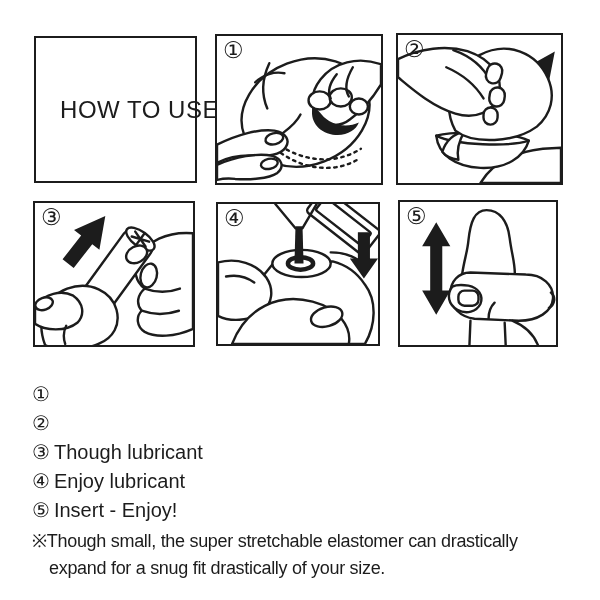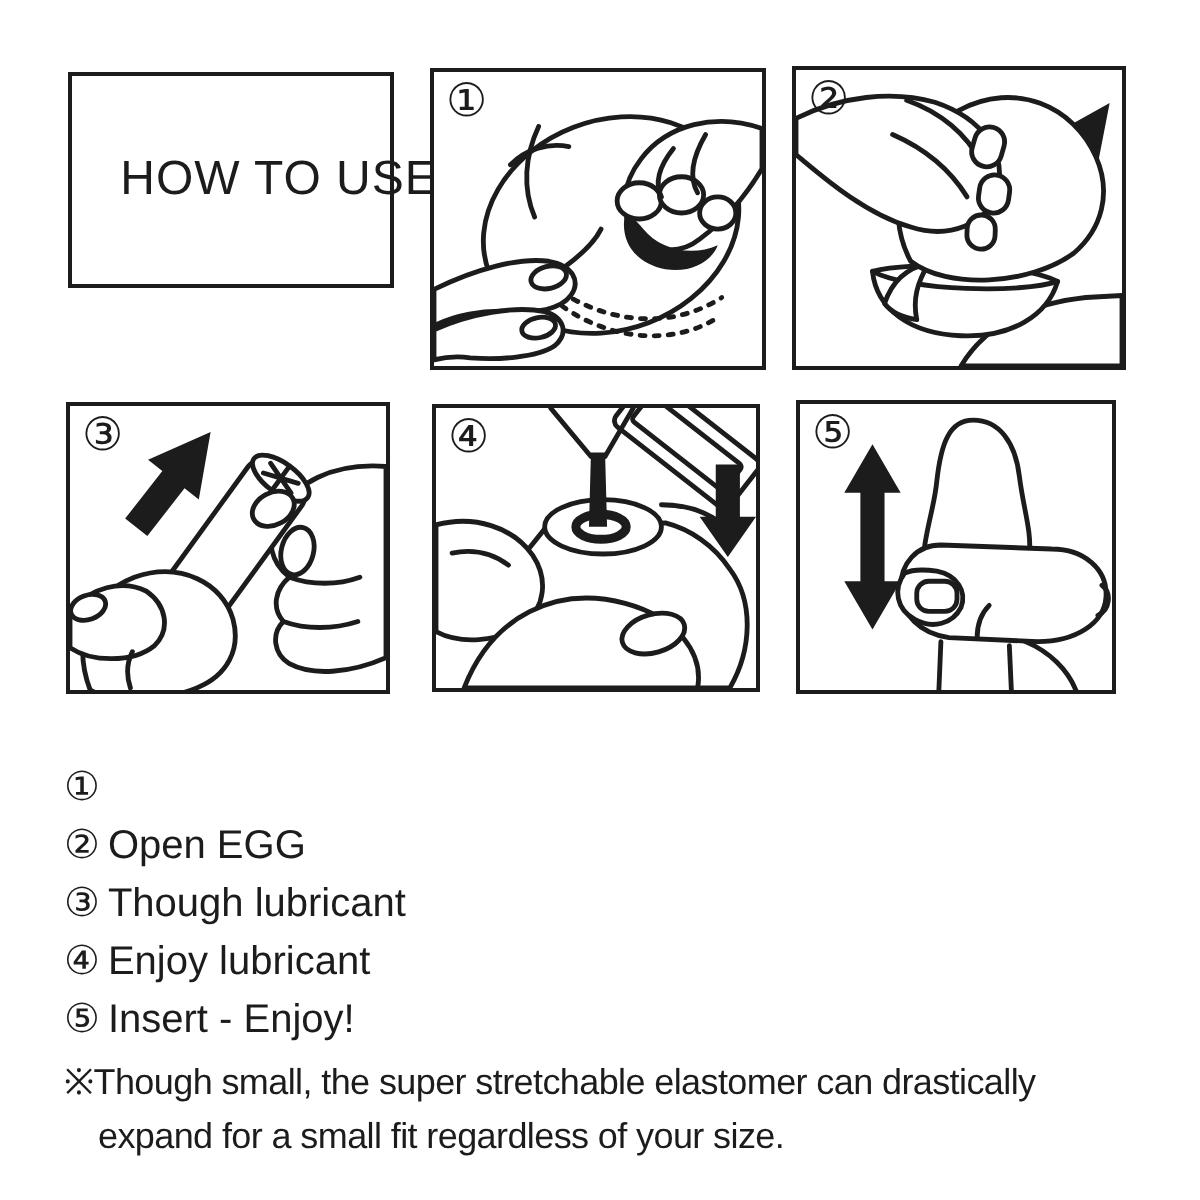--- a/index.html
+++ b/index.html
@@ -7,21 +7,21 @@
     width:600px;height:600px;background:#ffffff;
     font-family:"Liberation Sans",sans-serif;color:#1c1c1c;
     position:relative;overflow:hidden;
     -webkit-font-smoothing:antialiased;
   }
   .sheet{position:absolute;inset:0;background:#fff;}
   .panel{
     position:absolute;border:2.5px solid #1c1c1c;background:#fff;
     box-sizing:border-box;
   }
-  .panel-title{left:34px;top:36px;width:163px;height:108px;display:flex;align-items:center;justify-content:center;padding-left:48px;}
+  .panel-title{left:34px;top:36px;width:163px;height:147px;display:flex;align-items:center;justify-content:center;padding-left:48px;}
   .p1{left:215px;top:34px;width:168px;height:151px;}
   .p2{left:396px;top:33px;width:167px;height:152px;}
   .p3{left:33px;top:201px;width:162px;height:146px;}
   .p4{left:216px;top:202px;width:164px;height:144px;}
   .p5{left:398px;top:200px;width:160px;height:147px;}
   .title-text{font-size:24px;letter-spacing:.5px;white-space:nowrap;}
   .step-num{
     position:absolute;left:6px;top:3px;font-size:23px;line-height:1;
     z-index:2;color:#1c1c1c;
   }
@@ -185,33 +185,32 @@
       </g>
     </svg>
   </div>
 
   <div class="instructions">
     <div class="ins-item">
       <span class="ins-num">①</span>
     </div>
     <div class="ins-item">
       <span class="ins-num">②</span>
-      <span>Open EGG</span>
     </div>
     <div class="ins-item">
       <span class="ins-num">③</span>
       <span>Though lubricant</span>
     </div>
     <div class="ins-item">
       <span class="ins-num">④</span>
       <span>Enjoy lubricant</span>
     </div>
     <div class="ins-item">
       <span class="ins-num">⑤</span>
       <span>Insert - Enjoy!</span>
     </div>
     <div class="note">
       <div class="note-line1"><span>※</span><span>Though small, the super stretchable elastomer can drastically</span></div>
-      <div class="note-line2">expand for a small fit regardless of your size.</div>
+      <div class="note-line2">expand for a snug fit drastically of your size.</div>
     </div>
   </div>
 
 </div>
 
 </body></html>

